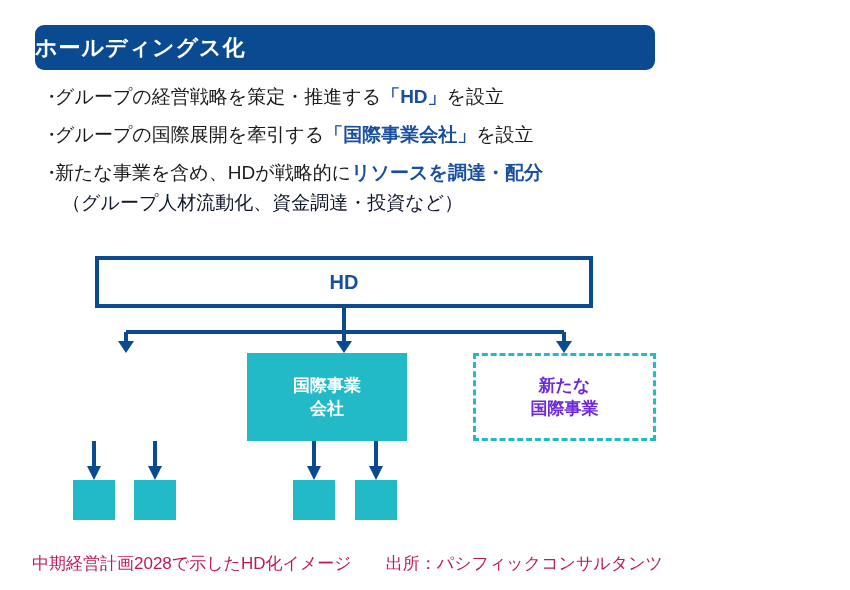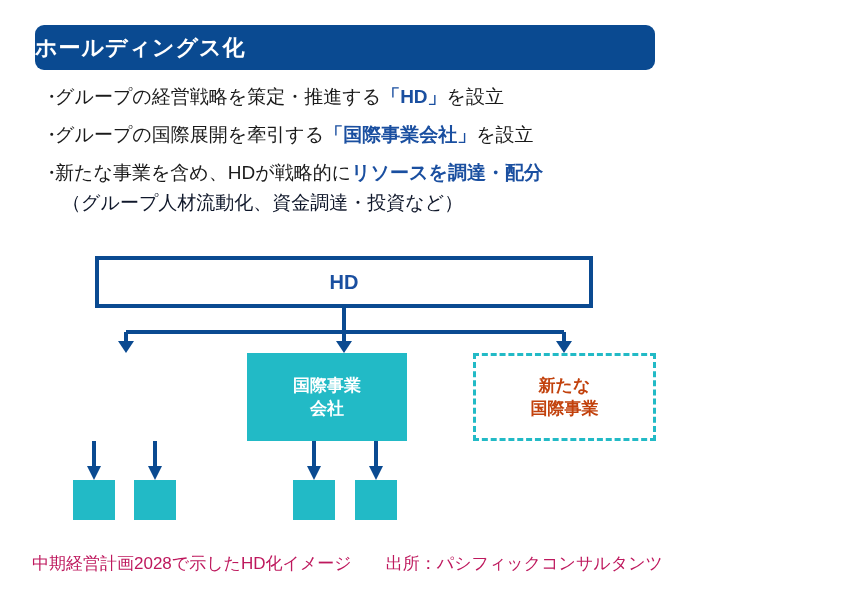--- a/index.html
+++ b/index.html
@@ -139,21 +139,21 @@
 
   #node-newbiz {
     left: 473px;
     top: 113px;
     width: 183px;
     height: 88px;
     background: #ffffff;
     border: 3px dashed #22BAC6;
   }
   #node-newbiz .node-label {
-    color: #c2410c;
+    color: #6d28d9;
     font-size: 17px;
     font-weight: bold;
     line-height: 23px;
   }
 
   .leaf-box {
     position: absolute;
     background: #22BAC6;
     width: 42px;
     height: 40px;

